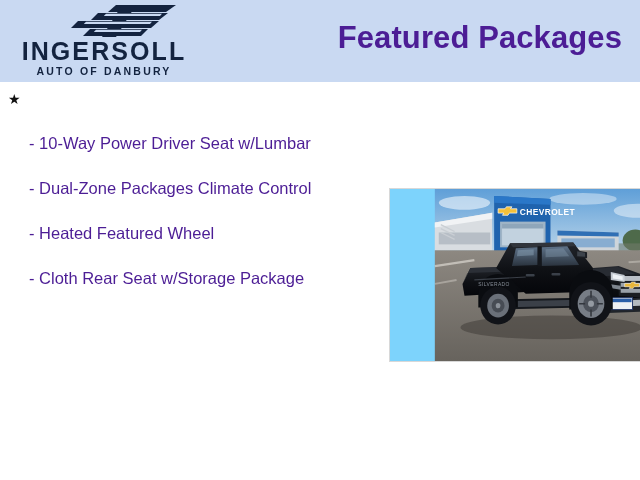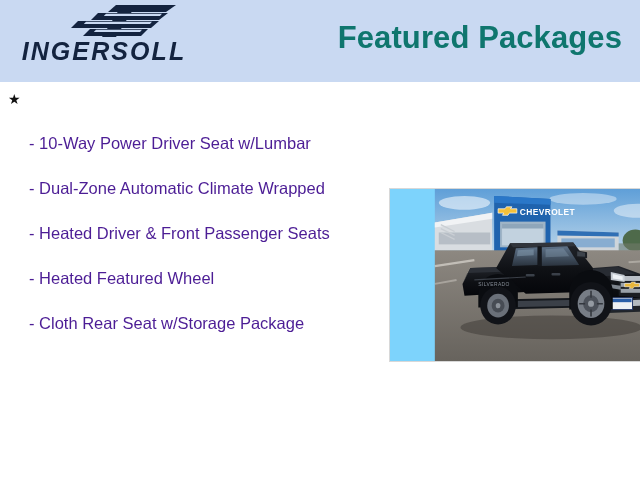--- a/index.html
+++ b/index.html
@@ -45,21 +45,20 @@
     position: absolute;
     left: 0; top: 37px;
     width: 200px;
     text-align: center;
     font-size: 25px;
     font-weight: 700;
     letter-spacing: 2.1px;
     color: #13233f;
     line-height: 1;
     white-space: nowrap;
-    font-style: italic;
   }
 
   .brand-subwordmark {
     position: absolute;
     left: 0; top: 64px;
     width: 200px;
     text-align: center;
     font-size: 10.5px;
     font-weight: 700;
     letter-spacing: 2.2px;
@@ -67,21 +66,21 @@
     line-height: 1;
     white-space: nowrap;
   }
 
   
   .header-title {
     position: absolute;
     right: 18px; top: 21px;
     font-size: 31px;
     font-weight: 700;
-    color: #0f766e;
+    color: #4c1d95;
     line-height: 1.1;
     letter-spacing: 0.1px;
     white-space: nowrap;
     text-align: right;
   }
 
   
   .content {
     position: absolute;
     left: 0; top: 82px;
@@ -159,41 +158,39 @@
           <path d="M50 9.8 L106 9.8 L104 12.0 L47.8 12.0 Z"></path>
           <path d="M30 17.8 L96 17.8 L94 20.0 L27.8 20.0 Z"></path>
           <path d="M40 25.8 L86 25.8 L84 28.0 L37.8 28.0 Z"></path>
           <path d="M68.5 1 L73.5 1 L53.5 33 L48.5 33 Z" opacity="0"></path>
         </g>
       </svg>
     </span>
 
     <div class="brand-wordmark">INGERSOLL</div>
 
+    <div class="brand-subwordmark">AUTO OF DANBURY</div>
   </div>
 
   <h1 class="header-title">Featured Packages</h1>
 </div>
 
 <div class="content">
 
   <ul class="package-list">
 
     <li class="package-heading">
       <span class="star-bullet">★</span>
     </li>
 
     <li class="feature-item">
       <span>- 10-Way Power Driver Seat w/Lumbar</span>
     </li>
     <li class="feature-item">
-      <span>- Dual-Zone Automatic Climate Wrapped</span>
-    </li>
-    <li class="feature-item">
-      <span>- Heated Driver &amp; Front Passenger Seats</span>
+      <span>- Dual-Zone Packages Climate Control</span>
     </li>
     <li class="feature-item">
       <span>- Heated Featured Wheel</span>
     </li>
     <li class="feature-item">
       <span>- Cloth Rear Seat w/Storage Package</span>
     </li>
   </ul>
 
   <div class="vehicle-photo">

